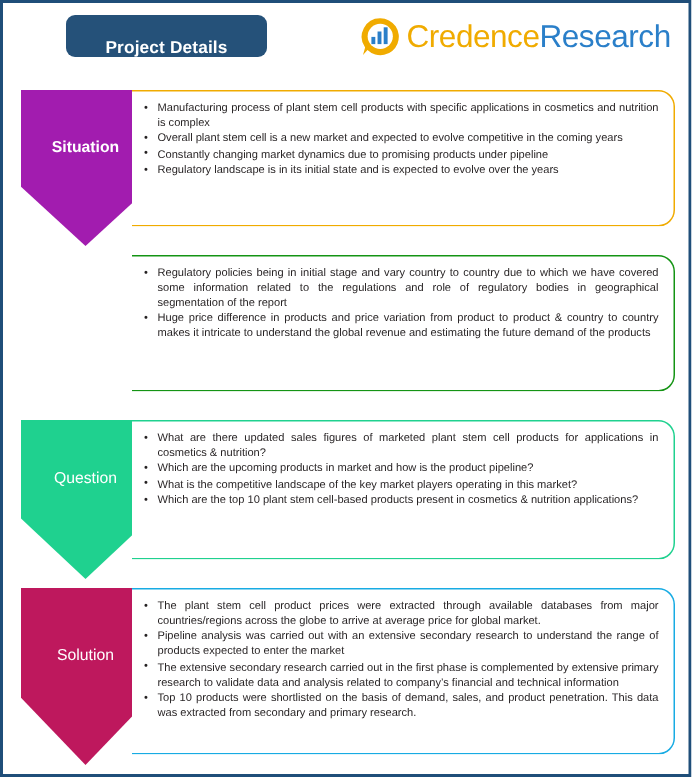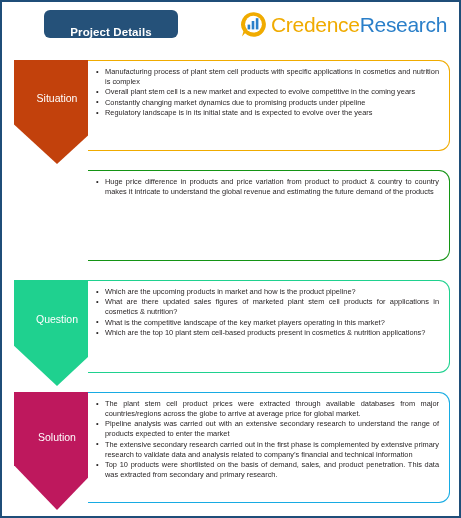--- a/index.html
+++ b/index.html
@@ -89,21 +89,21 @@
     position: absolute;
     left: 12px;
     top: 6px;
     width: 86px;
     color: #ffffff;
     clip-path: polygon(0% 0%, 100% 0%, 100% 62%, 50% 100%, 0% 62%);
     display: flex;
     align-items: center;
     justify-content: center;
   }
-  #row-situation    .chevron { height: 104px; background: #c2410c; }
+  #row-situation    .chevron { height: 104px; background: #a21caf; font-weight: bold; }
   #row-complication .chevron { height: 104px; background: #149414; }
   #row-question     .chevron { height: 106px; background: #1fd18f; }
   #row-solution     .chevron { height: 118px; background: #be185d; align-items: center; }
 
   .chevron-label {
     font-size: 10.5px;
     line-height: 1;
     color: #ffffff;
     text-align: center;
     position: relative;
@@ -187,33 +187,34 @@
         <li>Overall plant stem cell is a new market and expected to evolve competitive in the coming years</li>
         <li>Constantly changing  market dynamics due to promising products under pipeline</li>
         <li>Regulatory landscape is in its initial state and is expected to evolve over the years</li>
       </ul>
     </div>
   </div>
 
   <div class="row" id="row-complication">
     <div class="panel">
       <ul class="bullets">
+        <li>Regulatory policies being in initial stage and vary country to country due to which we have covered some information related to the regulations and role of regulatory bodies in geographical segmentation of the report</li>
         <li>Huge price difference in products and price variation from product to product &amp; country to country makes it intricate to understand the global revenue and estimating the future demand of the products</li>
       </ul>
     </div>
   </div>
 
   <div class="row" id="row-question">
     <div class="chevron">
       <span class="chevron-label">Question</span>
     </div>
     <div class="panel">
       <ul class="bullets">
+        <li>What are there updated sales figures of marketed plant stem cell products for applications in cosmetics &amp; nutrition?</li>
         <li>Which are the upcoming products in market and how is the product pipeline?</li>
-        <li>What are there updated sales figures of marketed plant stem cell products for applications in cosmetics &amp; nutrition?</li>
         <li>What is the competitive landscape of the key market players operating in this market?</li>
         <li>Which are the top 10 plant stem cell-based products present in cosmetics &amp; nutrition applications?</li>
       </ul>
     </div>
   </div>
 
   <div class="row" id="row-solution">
     <div class="chevron">
       <span class="chevron-label">Solution</span>
     </div>

